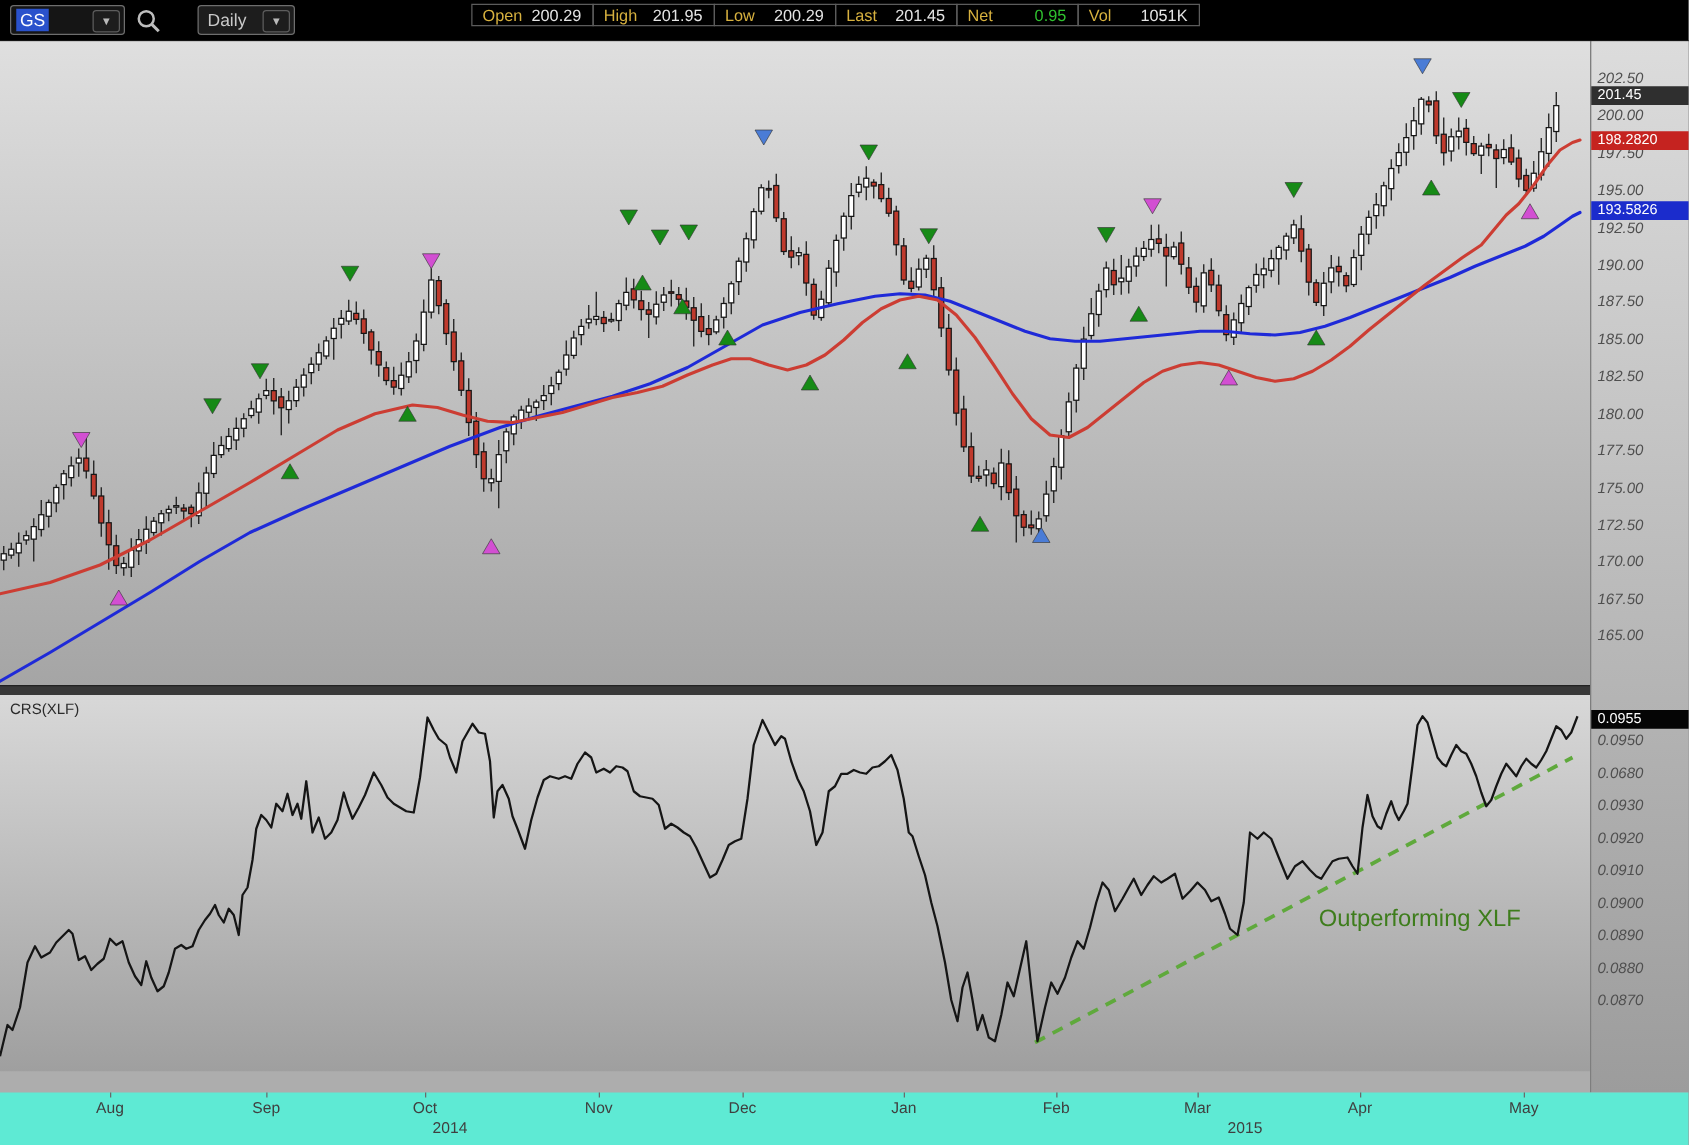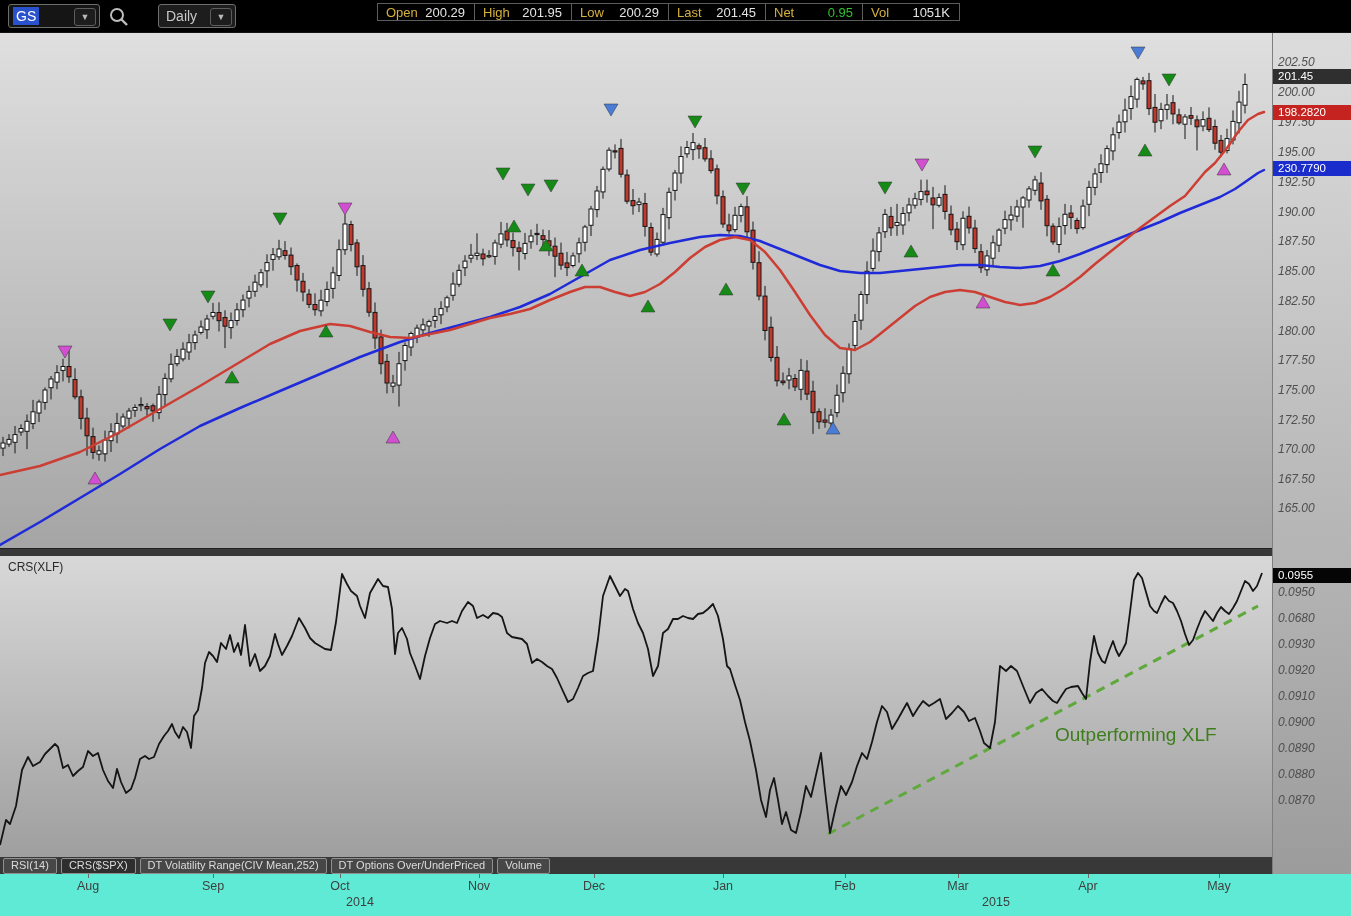--- a/index.html
+++ b/index.html
@@ -579,31 +579,24 @@
       <div class="axis-label" style="top:578px">0.0680</div>
       <div class="axis-label" style="top:604px">0.0930</div>
       <div class="axis-label" style="top:630px">0.0920</div>
       <div class="axis-label" style="top:656px">0.0910</div>
       <div class="axis-label" style="top:682px">0.0900</div>
       <div class="axis-label" style="top:708px">0.0890</div>
       <div class="axis-label" style="top:734px">0.0880</div>
       <div class="axis-label" style="top:760px">0.0870</div>
       <div class="axis-badge" style="top:36px;background:#2f2f2f">201.45</div>
       <div class="axis-badge" style="top:72px;background:#c52320">198.2820</div>
-      <div class="axis-badge" style="top:128px;background:#1b2ccc">230.7790</div>
+      <div class="axis-badge" style="top:128px;background:#1b2ccc">193.5826</div>
       <div class="axis-badge" style="top:535px;background:#050505">0.0955</div>
     </div>
 
-  <div id="tabbar">
-      <span class="tab">RSI(14)</span>
-      <span class="tab active">CRS($SPX)</span>
-      <span class="tab">DT Volatility Range(CIV Mean,252)</span>
-      <span class="tab">DT Options Over/UnderPriced</span>
-      <span class="tab">Volume</span>
-    </div>
 
   <div id="xstrip">
       <div class="xtick" style="left:88px"></div>
       <div class="month-label" style="left:88px">Aug</div>
       <div class="xtick" style="left:213px"></div>
       <div class="month-label" style="left:213px">Sep</div>
       <div class="xtick" style="left:340px"></div>
       <div class="month-label" style="left:340px">Oct</div>
       <div class="xtick" style="left:479px"></div>
       <div class="month-label" style="left:479px">Nov</div>

